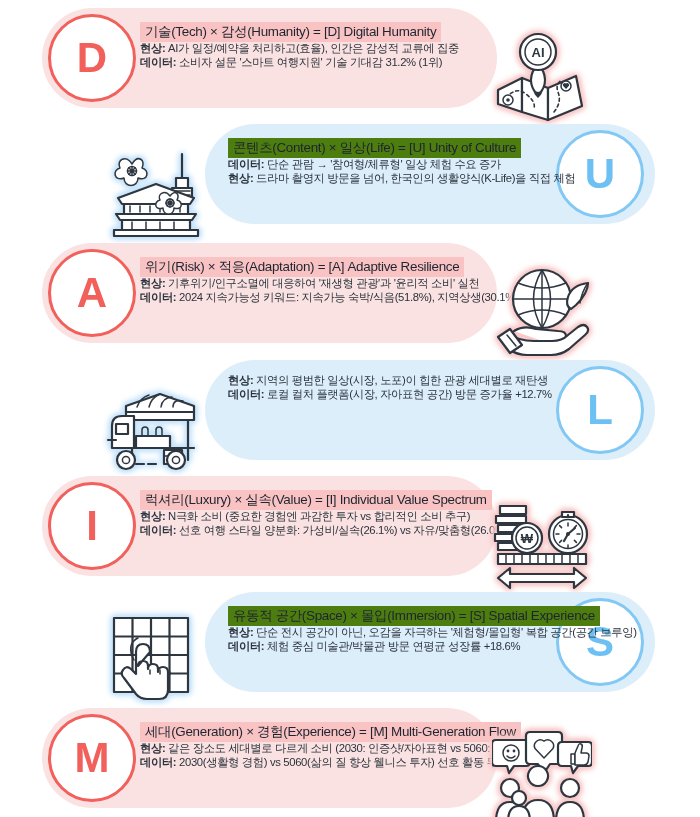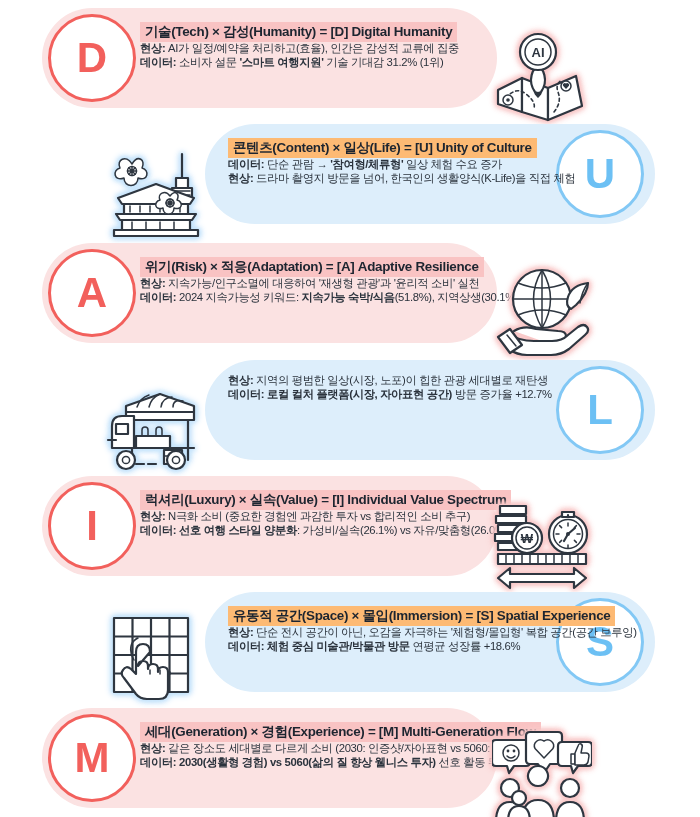--- a/index.html
+++ b/index.html
@@ -35,36 +35,36 @@
   .row.pink .letter{left:48px;border:3px solid #f2605c;color:#f2605c;}
   .row.blue .letter{left:556px;border:3px solid #82c8f5;color:#6cc0f4;}
 
   
   .txt{position:absolute;top:22px;}
   .row.pink .txt{left:140px;}
   .row.blue .txt{left:228px;}
 
   .headline{
     display:inline-block;
-    font-size:13.4px;font-weight:bold;color:#1d2530;
+    font-size:13.4px;font-weight:normal;color:#1d2530;
     padding:2px 5px 3px 5px;
     letter-spacing:-0.3px;
     white-space:nowrap;
     line-height:1.15;
   }
   .row.pink .headline{background:#f9c3c3;}
-  .row.blue .headline{background:#fdba74;}
+  .row.blue .headline{background:#4d7c0f;}
 
   .line{
     font-size:11.3px;color:#2b333d;
     margin-top:0;letter-spacing:-0.35px;
     white-space:nowrap;line-height:1.2;
   }
   .line .lbl{font-weight:bold;}
-  .line b{font-weight:bold;text-align:right;}
+  .line b{font-weight:normal;text-align:right;}
 
   
   .icon{
     position:absolute;top:28px;width:100px;height:96px;
   }
   .row.pink .icon{left:492px;}
   .row.blue .icon{left:106px;}
   .row .icon svg{display:block;width:100%;height:100%;}
   .row.pink .icon svg{filter:drop-shadow(0 0 2.6px #f9c9c9) drop-shadow(0 0 2.6px #f9c9c9) drop-shadow(0 0 2px #f9c9c9);}
   .row.blue .icon svg{filter:drop-shadow(0 0 2.6px #c7e4fb) drop-shadow(0 0 2.6px #c7e4fb) drop-shadow(0 0 2px #c7e4fb);}
@@ -143,21 +143,21 @@
         </g>
       </svg>
     </div>
   </div>
 
   <div class="row pink" style="top:235px;">
     <div class="card"></div>
     <div class="letter">A</div>
     <div class="txt">
       <div class="headline">위기(Risk) × 적응(Adaptation) = [A] Adaptive Resilience</div>
-      <div class="line"><span class="lbl">현상:</span><span> 지속가능/인구소멸에 대응하여 '재생형 관광'과 '윤리적 소비' 실천</span></div>
+      <div class="line"><span class="lbl">현상:</span><span> 기후위기/인구소멸에 대응하여 '재생형 관광'과 '윤리적 소비' 실천</span></div>
       <div class="line"><span class="lbl">데이터:</span><span> 2024 지속가능성 키워드: </span><b>지속가능 숙박/식음</b><span>(51.8%), 지역상생(30.1%)</span></div>
     </div>
     <div class="icon">
       <svg viewBox="0 0 100 96">
         <circle class="fl" cx="50" cy="36" r="29"></circle>
         <path class="ln-t" d="M21 36 h58"></path>
         <path class="ln-t" d="M50 7 v58"></path>
         <path class="ln-t" d="M26 20 q24 10 48 0"></path>
         <path class="ln-t" d="M26 52 q24 -10 48 0"></path>
         <path class="ln-t" d="M50 7 q-17 29 0 58"></path>

